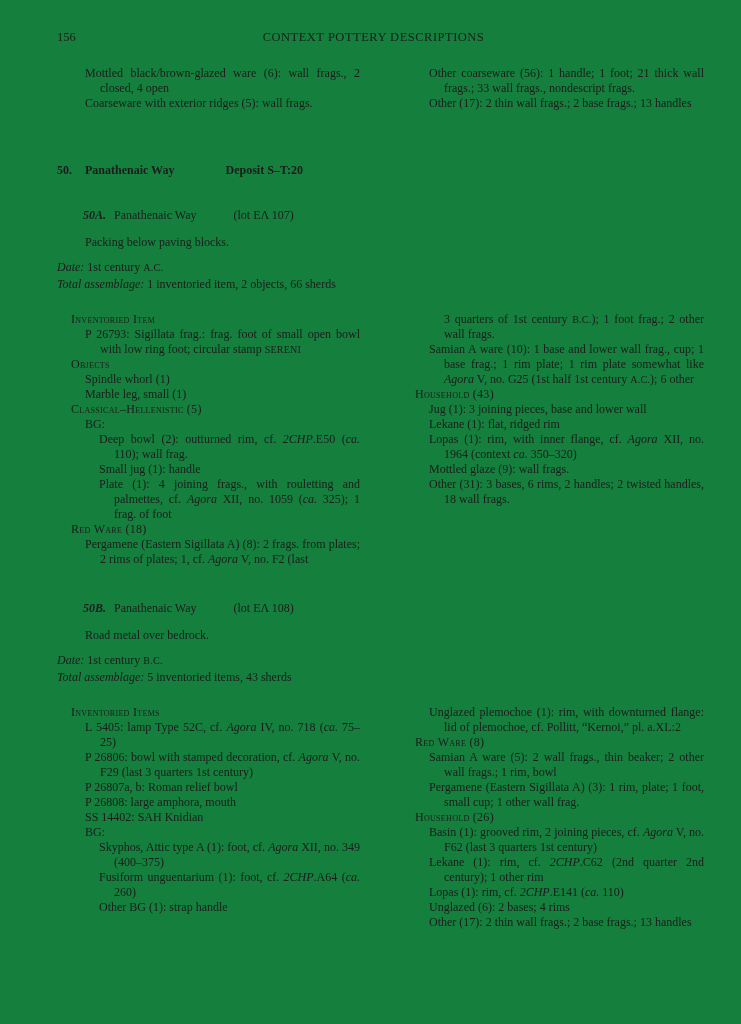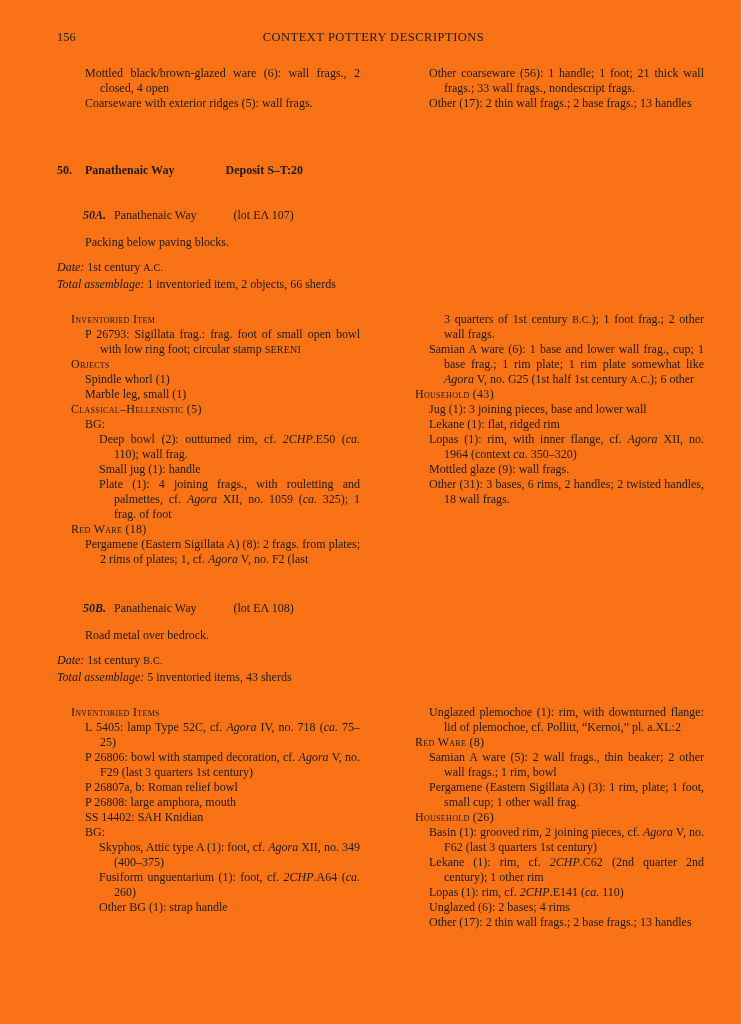--- a/index.html
+++ b/index.html
@@ -2,21 +2,21 @@
 <html><head>
 <meta charset="utf-8">
 <style>
   html, body { margin: 0; padding: 0; background: #ffffff; }
   .page {
     position: relative;
     width: 741px;
     height: 1024px;
     box-sizing: border-box;
     padding: 30px 51px 20px 57px;
-    background: #f97316;
+    background: #15803d;
     color: #1b1b1b;
     font-family: "Liberation Serif", "DejaVu Serif", serif;
     font-size: 12px;
     line-height: 15px;
     overflow: hidden;
   }
   .header { position: relative; height: 16px; margin-bottom: 18px; }
   .pageno { position: absolute; left: 0; top: 0; font-size: 12.5px; }
   .running-title { text-align: center; font-size: 12.5px; letter-spacing: 0.5px; }
 
@@ -98,21 +98,21 @@
       <div class="cat"><span class="sc">Classical–Hellenistic (5)</span></div>
       <div class="itm"><span>BG:</span></div>
       <div class="sub"><span>Deep bowl (2): outturned rim, cf. </span><span class="it">2CHP</span><span>.E50 (</span><span class="it">ca.</span><span> 110); wall frag.</span></div>
       <div class="sub"><span>Small jug (1): handle</span></div>
       <div class="sub"><span>Plate (1): 4 joining frags., with rouletting and palmettes, cf. </span><span class="it">Agora</span><span> XII, no. 1059 (</span><span class="it">ca.</span><span> 325); 1 frag. of foot</span></div>
       <div class="cat"><span class="sc">Red Ware (18)</span></div>
       <div class="itm"><span>Pergamene (Eastern Sigillata A) (8): 2 frags. from plates; 2 rims of plates; 1, cf. </span><span class="it">Agora</span><span> V, no. F2 (last</span></div>
     </div>
     <div class="col">
       <div class="contp"><span>3 quarters of 1st century </span><span class="cs">B.C.</span><span>); 1 foot frag.; 2 other wall frags.</span></div>
-      <div class="itm"><span>Samian A ware (6): 1 base and lower wall frag., cup; 1 base frag.; 1 rim plate; 1 rim plate somewhat like </span><span class="it">Agora</span><span> V, no. G25 (1st half 1st century </span><span class="cs">A.C.</span><span>); 6 other</span></div>
+      <div class="itm"><span>Samian A ware (10): 1 base and lower wall frag., cup; 1 base frag.; 1 rim plate; 1 rim plate somewhat like </span><span class="it">Agora</span><span> V, no. G25 (1st half 1st century </span><span class="cs">A.C.</span><span>); 6 other</span></div>
       <div class="cat"><span class="sc">Household (43)</span></div>
       <div class="itm"><span>Jug (1): 3 joining pieces, base and lower wall</span></div>
       <div class="itm"><span>Lekane (1): flat, ridged rim</span></div>
       <div class="itm"><span>Lopas (1): rim, with inner flange, cf. </span><span class="it">Agora</span><span> XII, no. 1964 (context </span><span class="it">ca.</span><span> 350–320)</span></div>
       <div class="itm"><span>Mottled glaze (9): wall frags.</span></div>
       <div class="itm"><span>Other (31): 3 bases, 6 rims, 2 handles; 2 twisted handles, 18 wall frags.</span></div>
     </div>
   </div>
 
   <div class="sub-heading" style="margin-top:34px">

